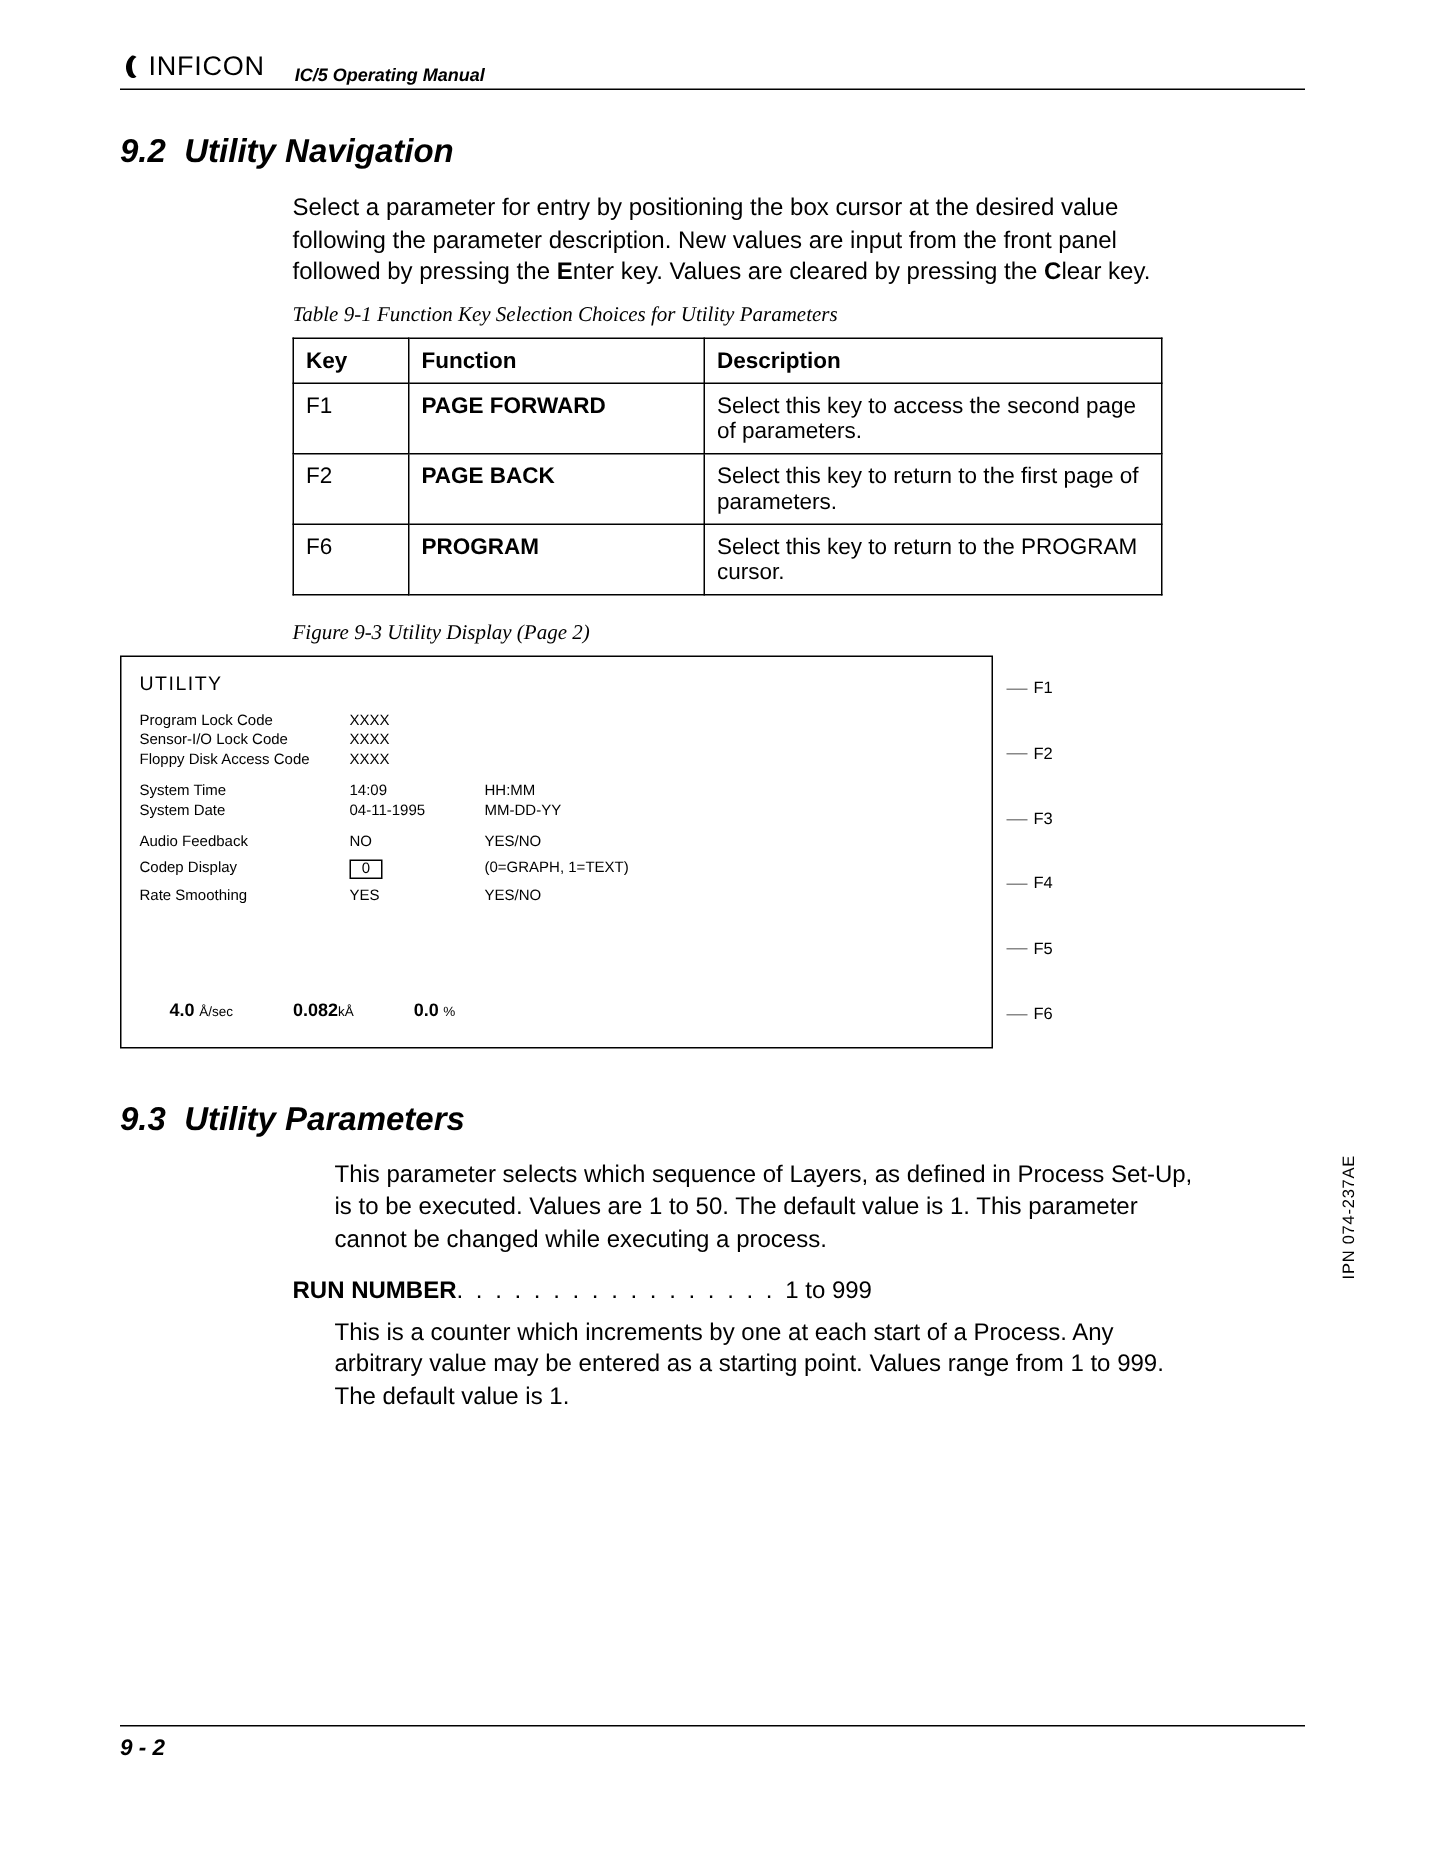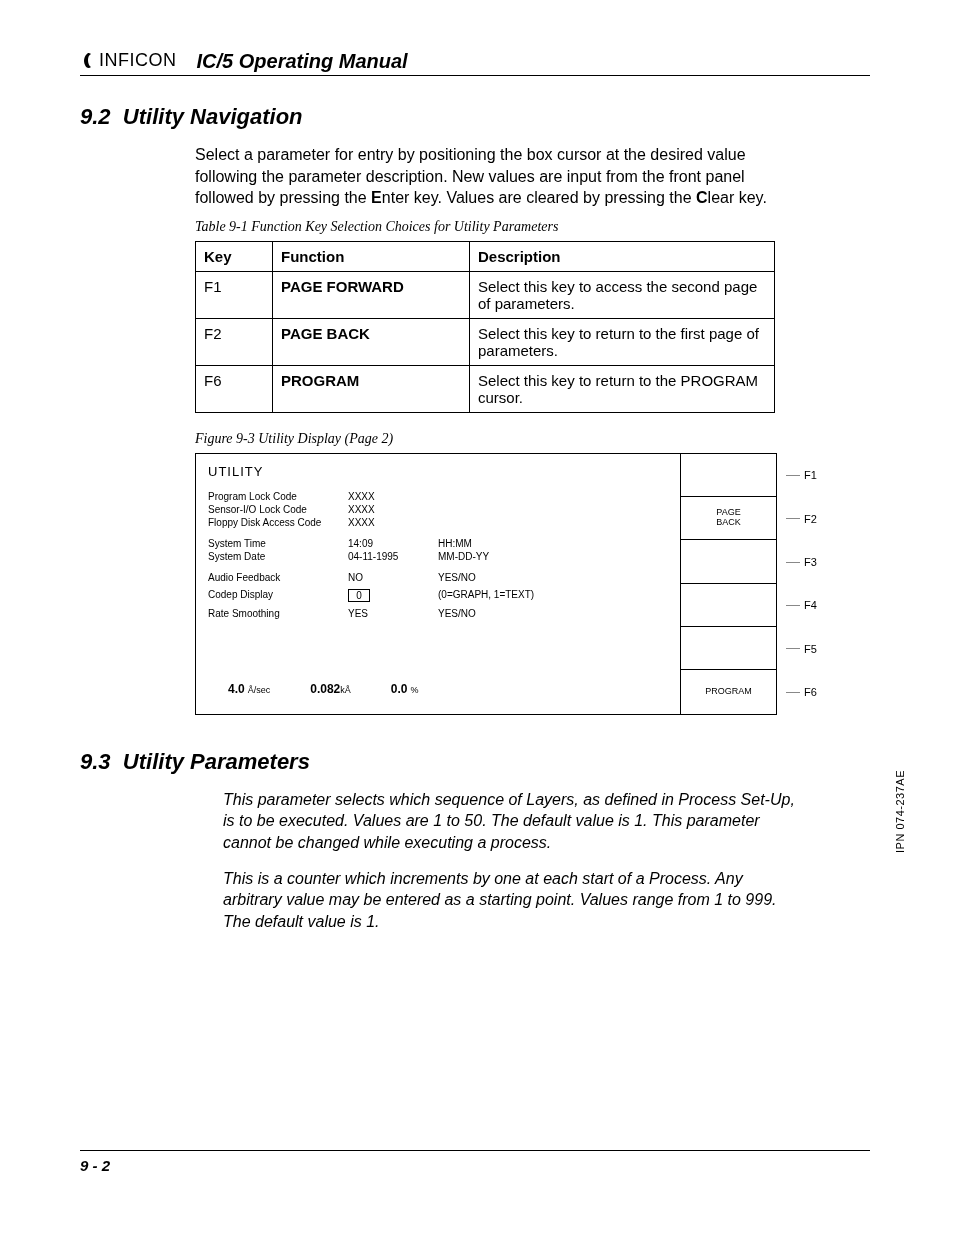--- a/index.html
+++ b/index.html
@@ -1,50 +1,50 @@
 <!DOCTYPE html>
 <html><head>
 <meta charset="utf-8">
 <style>
   html,body{margin:0;padding:0;background:#fff;}
   body{font-family:Arial,Helvetica,sans-serif;color:#000;width:954px;height:1235px;position:relative;}
-  .page{position:absolute;left:80px;top:48px;width:790px;}
+  .page{position:absolute;left:80px;top:34px;width:790px;}
   .header{display:flex;align-items:flex-end;border-bottom:1.5px solid #000;padding-bottom:4px;}
   .logo{display:flex;align-items:center;gap:3px;}
   .logo-text{font-weight:400;font-size:18px;letter-spacing:0.5px;}
-  .man-title{font-style:italic;font-weight:bold;font-size:20px;margin-left:20px;position:relative;top:2px;}
+  .man-title{font-style:italic;font-weight:bold;font-size:12px;margin-left:20px;position:relative;top:2px;}
   .section-h{font-style:italic;font-weight:bold;font-size:22px;margin-top:28px;margin-bottom:14px;}
   .body-text{margin-left:115px;width:605px;font-size:16px;line-height:1.35;}
   .body-text p{margin:0 0 10px 0;}
   .caption{margin-left:115px;font-style:italic;font-size:14px;margin-top:10px;margin-bottom:6px;font-family:Liberation Serif, serif;}
   table.ftable{margin-left:115px;width:580px;border-collapse:collapse;font-size:15px;}
   table.ftable th,table.ftable td{border:1px solid #000;padding:6px 8px;text-align:left;vertical-align:top;}
   table.ftable th{font-weight:bold;}
-  .figure{margin-left:115px;margin-top:6px;width:580px;height:260px;border:1.5px solid #000;position:relative;font-family:Arial,sans-serif;}
+  .figure{margin-top:6px;width:580px;height:260px;border:1.5px solid #000;position:relative;font-family:Arial,sans-serif;}
   .fig-inner{position:absolute;left:12px;top:10px;right:110px;bottom:10px;}
   .fig-title{font-size:13px;letter-spacing:1px;margin-bottom:12px;}
   .fig-rows{font-size:10px;}
   .fig-row{display:flex;margin-bottom:2px;}
   .fig-row .l{width:140px;}
   .fig-row .v{width:70px;}
   .fig-row .h{color:#000;padding-left:20px;}
   .fig-box{border:1px solid #000;padding:0 4px;display:inline-block;min-width:12px;text-align:center;}
   .fig-status{position:absolute;bottom:8px;left:20px;font-size:11px;display:flex;gap:40px;}
   .fig-status b{font-weight:bold;font-size:12px;}
   .fig-side{position:absolute;right:0;top:0;bottom:0;width:95px;border-left:1px solid #000;}
   .fig-side-cell{height:16.66%;border-bottom:1px solid #000;display:flex;align-items:center;justify-content:center;font-size:9px;text-align:center;line-height:1.1;box-sizing:border-box;}
   .fig-side-cell:last-child{border-bottom:none;}
   .fkeys{position:absolute;right:-42px;top:0;bottom:0;width:32px;}
   .fkey{height:16.66%;display:flex;align-items:center;font-size:11px;color:#000;box-sizing:border-box;}
   .fkey::before{content:"";display:inline-block;width:14px;height:1px;background:#888;margin-right:4px;}
   .param-block{margin-left:115px;width:605px;font-size:16px;}
   .param-head{margin-top:10px;}
   .param-head b{font-weight:bold;}
   .param-head .dots{letter-spacing:2px;}
-  .param-desc{margin-left:28px;margin-top:8px;margin-bottom:14px;line-height:1.35;font-style:italic;}
+  .param-desc{margin-left:28px;margin-top:8px;margin-bottom:14px;line-height:1.35;}
   .footer{position:absolute;bottom:60px;left:80px;right:84px;border-top:1.5px solid #000;padding-top:6px;}
   .pgnum{font-style:italic;font-weight:bold;font-size:15px;}
   .side-ipn{position:absolute;right:60px;top:770px;font-size:11px;transform:rotate(-90deg);transform-origin:right top;letter-spacing:0.5px;}
 </style>
 </head>
 <body>
 
 <div class="page">
 
   <div class="header">
@@ -141,49 +141,40 @@
             <span class="v">YES</span>
             <span class="h">YES/NO</span>
           </div>
       </div>
       <div class="fig-status">
         <span><b>4.0</b> <span style="font-size:9px">Å/sec</span></span>
         <span><b>0.082</b><span style="font-size:9px">kÅ</span></span>
         <span><b>0.0</b> <span style="font-size:9px">%</span></span>
       </div>
     </div>
-    <div class="fig-side">
-      <div class="fig-side-cell"></div>
-      <div class="fig-side-cell">
-          <span style="white-space:pre-line">PAGE<br>BACK</span>
-        </div>
-      <div class="fig-side-cell"></div>
-      <div class="fig-side-cell"></div>
-      <div class="fig-side-cell"></div>
-      <div class="fig-side-cell">PROGRAM</div>
-    </div>
     <div class="fkeys">
       <div class="fkey">F1</div>
       <div class="fkey">F2</div>
       <div class="fkey">F3</div>
       <div class="fkey">F4</div>
       <div class="fkey">F5</div>
       <div class="fkey">F6</div>
     </div>
   </div>
 
   <div class="section-h" style="margin-top:34px">
     <span>9.3</span>&nbsp;&nbsp;<span>Utility Parameters</span>
   </div>
 
   <div class="param-block">
     <div class="param-desc">This parameter selects which sequence of Layers, as defined in Process Set-Up, is to be executed. Values are 1 to 50. The default value is 1. This parameter cannot be changed while executing a process.</div>
   </div>
 
   <div class="param-block">
+    <div class="param-head"><b>RUN NUMBER</b><span class="dots">. . . . . . . . . . . . . . . . . </span><span>1 to 999</span></div>
     <div class="param-desc">This is a counter which increments by one at each start of a Process. Any arbitrary value may be entered as a starting point. Values range from 1 to 999. The default value is 1.</div>
   </div>
 
 </div>
 
 <div class="footer">
   <span class="pgnum">9 - 2</span>
 </div>
 
 <div class="side-ipn">IPN 074-237AE</div>

